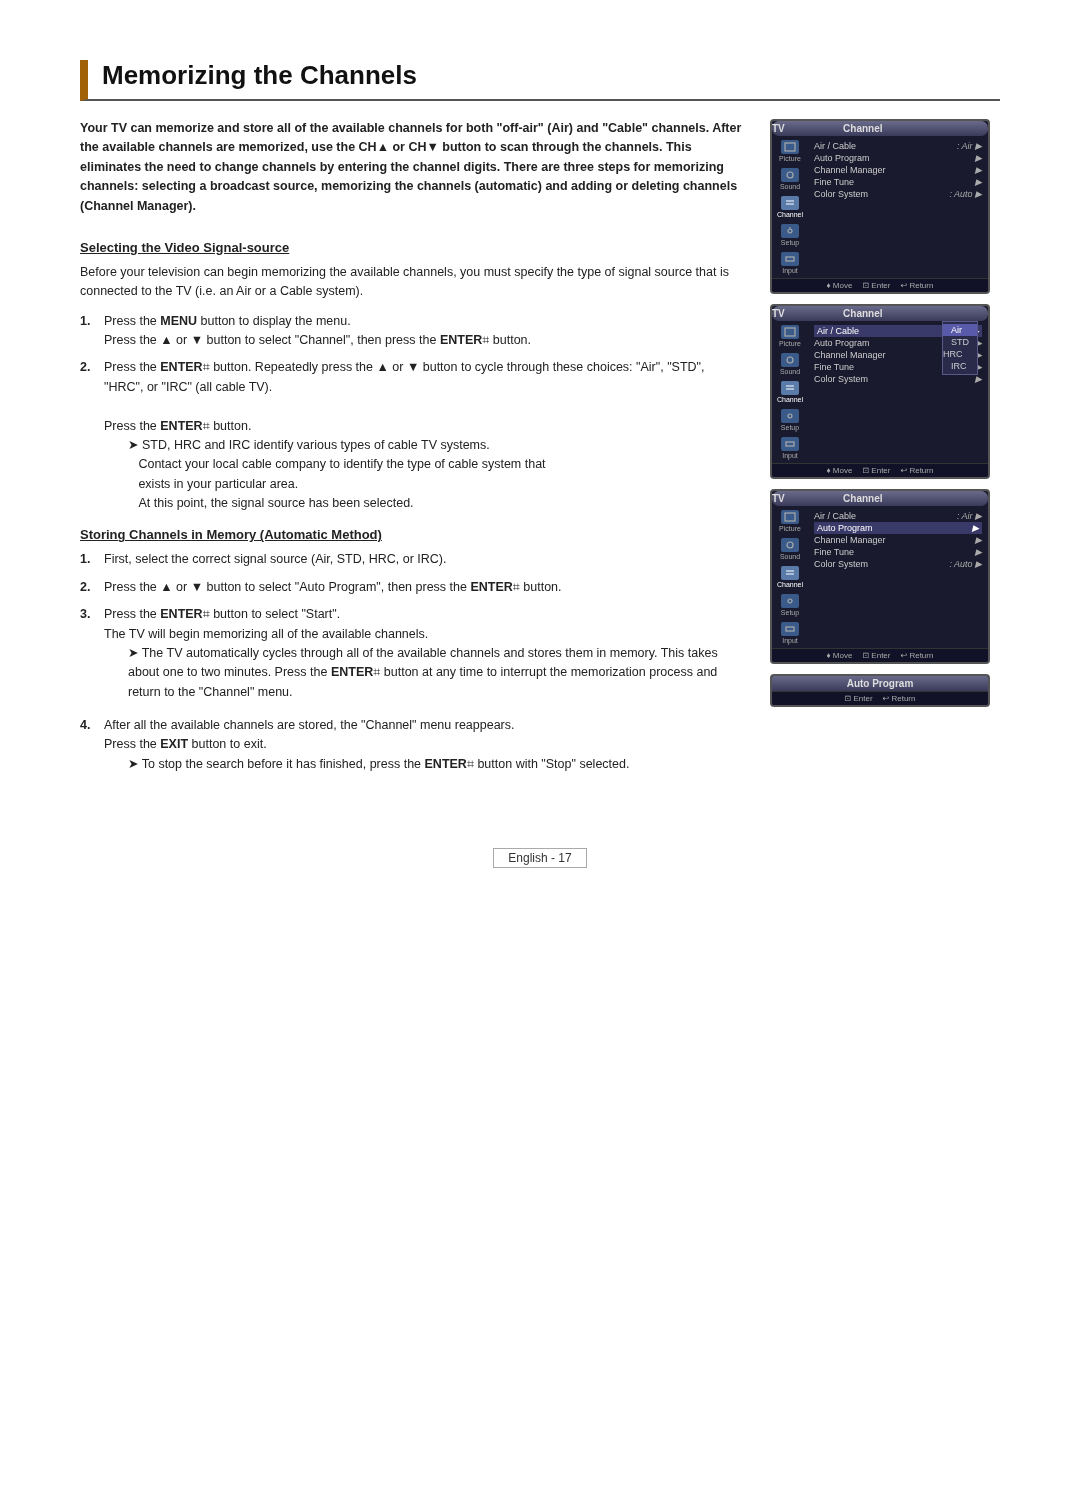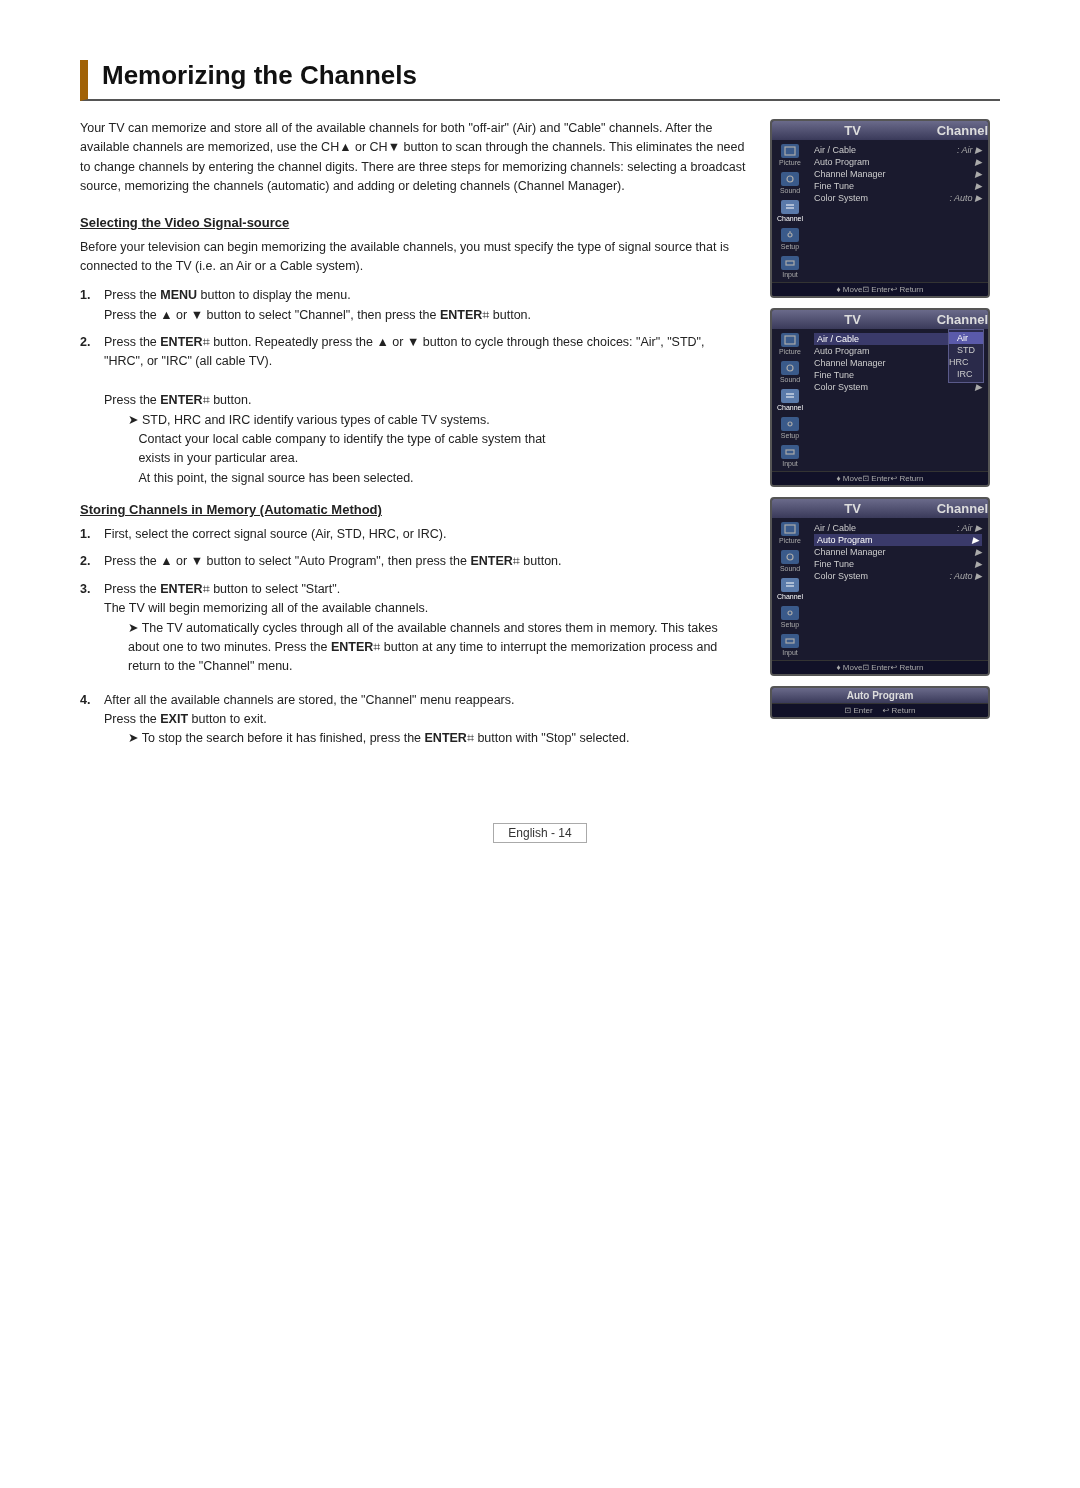--- a/index.html
+++ b/index.html
@@ -43,21 +43,22 @@
       flex-shrink: 0;
       display: flex;
       flex-direction: column;
       gap: 10px;
     }
 
     
     .intro-para {
       font-size: 12.5px;
       line-height: 1.55;
-      margin-bottom: 18px;
+      margin-bottom: 24px;
+      font-weight: bold;
     }
 
     
     .section-heading {
       font-size: 13px;
       font-weight: bold;
       text-decoration: underline;
       margin-bottom: 8px;
     }
 
@@ -97,24 +98,25 @@
       border: 2px solid #555;
       border-radius: 4px;
       background: #1a1a2e;
       overflow: hidden;
       width: 220px;
     }
 
     .tv-panel-title {
       background: linear-gradient(to bottom, #6a6a8a, #3a3a5a);
       color: #ddd;
-      font-size: 13px;
-      text-align: right;
+      font-size: 10px;
+      text-align: left;
       padding: 2px 0;
       font-weight: bold;
+      border-radius: 7px;
     }
 
     .tv-panel-body {
       display: flex;
       background: #1a1a2e;
       min-height: 110px;
     }
 
     
     .tv-sidebar {
@@ -176,21 +178,21 @@
     }
     .tv-menu-row .row-label { color: #ccc; }
     .tv-menu-row .row-value { color: #aaa; font-style: italic; }
 
     .tv-bottom-bar {
       background: #111128;
       color: #aaa;
       font-size: 8px;
       padding: 2px 6px;
       display: flex;
-      gap: 0;
+      gap: 10px;
       justify-content: center;
       border-top: 1px solid #333;
     }
 
     .tv-menu-relative {
       position: relative;
     }
 
     
     .auto-program-panel {
@@ -496,21 +498,21 @@
           </div>
           <div class="tv-menu-row">
             <span class="row-label">Fine Tune</span>
             <span class="row-value">▶</span>
           </div>
           <div class="tv-menu-row">
             <span class="row-label">Color System</span>
             <span class="row-value">▶</span>
           </div>
 
-          <div style="position:absolute;right:4px;top:0;background:#2a2a4a;border:1px solid #5a5a8a;padding:2px 0;">
+          <div style="position:absolute;right:10px;top:0;background:#2a2a4a;border:1px solid #5a5a8a;padding:2px 0;">
             <div style="font-size:9px;color:#fff;background:#5a5aaa;padding:1px 8px">Air</div>
             <div style="font-size:9px;color:#ccc;padding:1px 8px">STD</div>
             <div style="font-size:9px;color:#ccc;padding:1px 0">HRC</div>
             <div style="font-size:9px;color:#ccc;padding:1px 8px">IRC</div>
           </div>
         </div>
       </div>
       <div class="tv-bottom-bar">
         <span>♦ Move</span>
         <span>⊡ Enter</span>
@@ -599,14 +601,14 @@
       <div class="ap-bottom-bar">
         <span>⊡ Enter</span>
         <span>↩ Return</span>
       </div>
     </div>
 
   </div>
 </div>
 
 <div class="page-footer">
-  <div class="page-footer-box">English - 14</div>
+  <div class="page-footer-box">English - 17</div>
 </div>
 
 </body></html>

